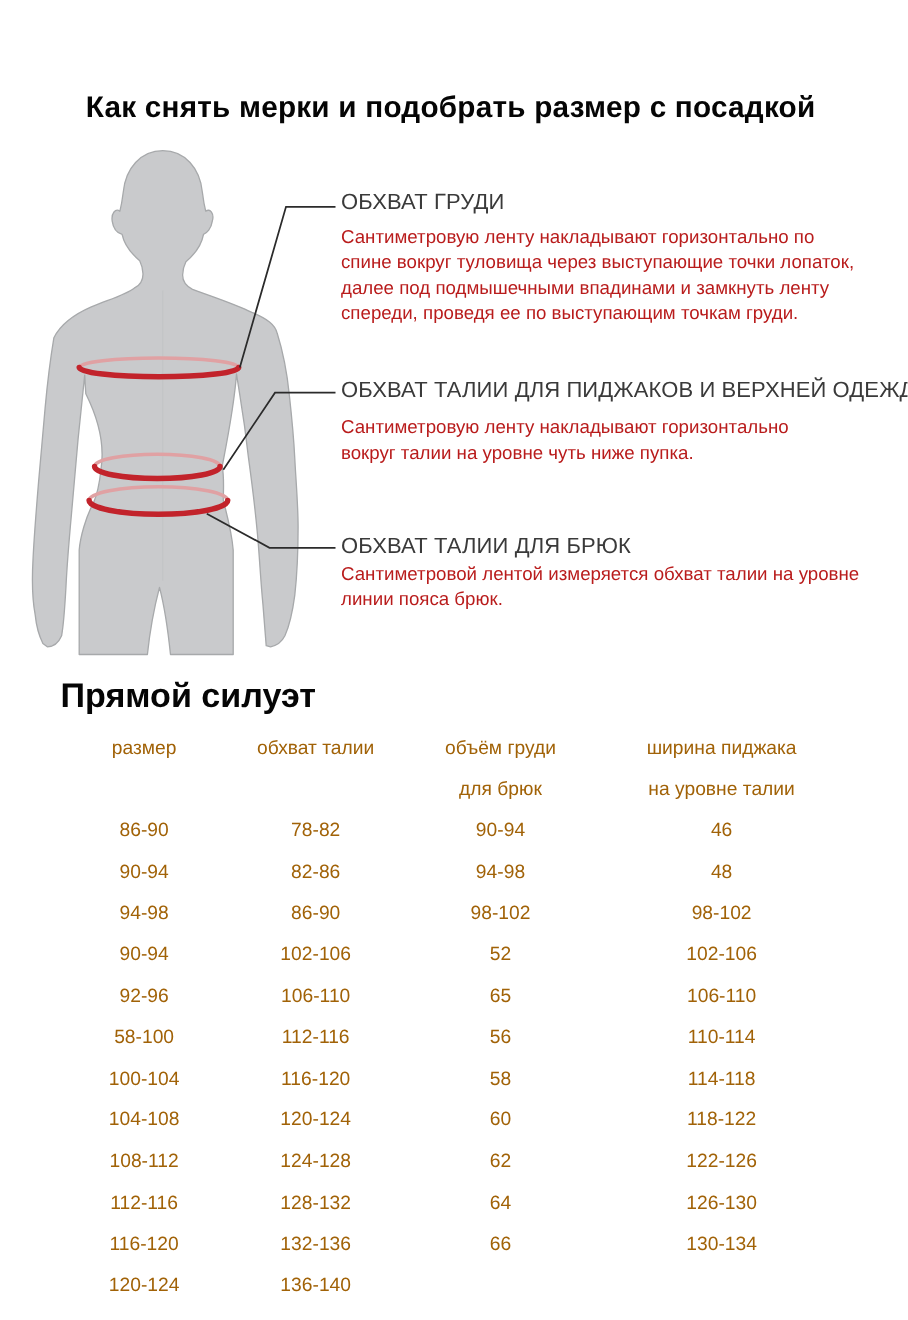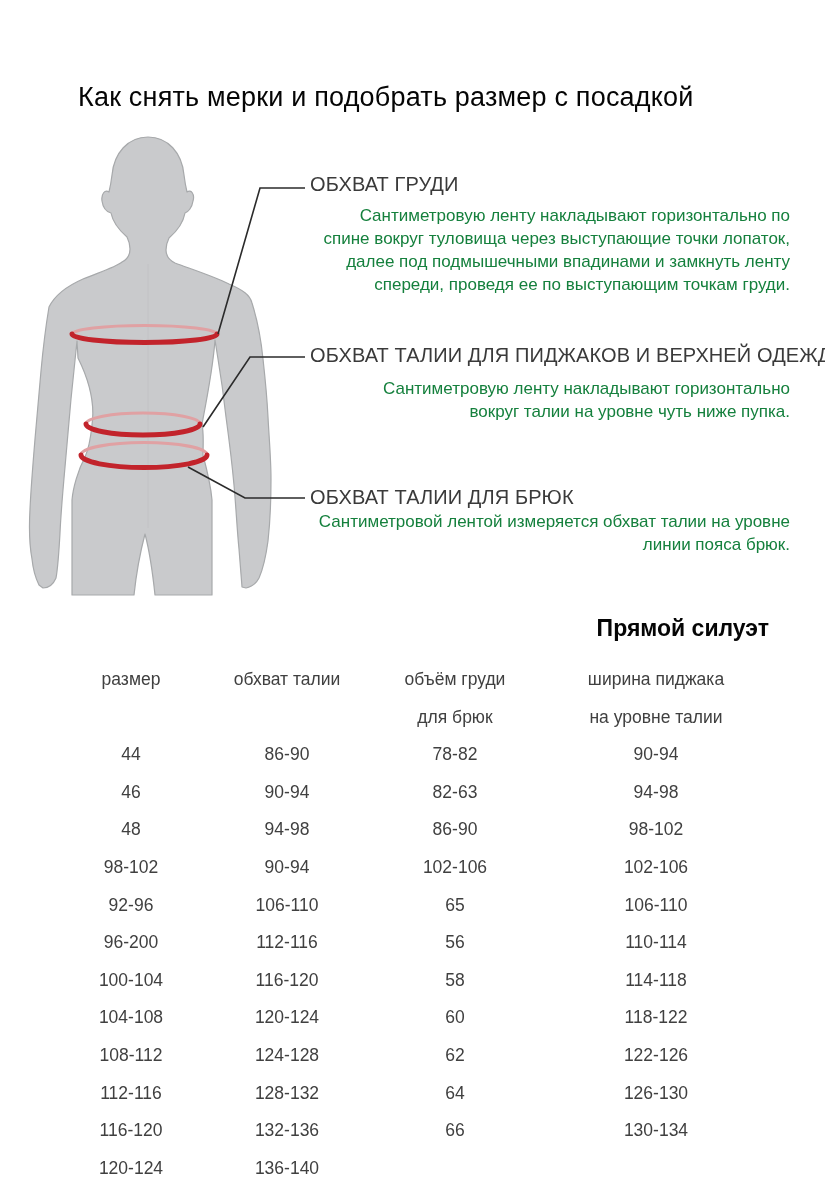--- a/index.html
+++ b/index.html
@@ -8,54 +8,54 @@
     background:#ffffff;
   }
   .page{
     position:relative;
     width:825px;height:1200px;
     background:#ffffff;
     overflow:hidden;
   }
   .page-title{
     position:absolute;left:78px;top:82px;
-    font-size:27px;font-weight:normal;color:#050505;
+    font-size:27px;font-weight:bold;color:#050505;
     letter-spacing:0.2px;white-space:nowrap;
   }
   .figure-wrap{
     position:absolute;left:15px;top:128px;width:300px;height:470px;
   }
   .figure-wrap svg{display:block;width:300px;height:470px;}
   .callout-heading{
     position:absolute;left:310px;
     font-size:20px;font-weight:400;color:#3a3a3a;
     line-height:24px;white-space:nowrap;letter-spacing:0.1px;
   }
   .callout-body{
     position:absolute;left:310px;
-    font-size:17px;color:#15803d;line-height:23px;
-    white-space:pre-line;width:480px;text-align:right;
+    font-size:17px;color:#b91c1c;line-height:23px;
+    white-space:pre-line;width:480px;
   }
   .h1{top:172px;} .p1{top:204px;}
   .h2{top:343px;} .p2{top:377px;}
   .h3{top:485px;text-align:right;} .p3{top:510px;}
   .table-title{
     position:absolute;left:55px;top:615px;width:714px;
-    text-align:right;font-size:23px;font-weight:bold;color:#050505;
+    text-align:left;font-size:31px;font-weight:bold;color:#050505;
   }
   .size-table{position:absolute;left:55px;top:660px;width:714px;}
   .thead,.tbody{
     display:grid;
     grid-template-columns:152px 160px 176px 226px;
   }
   .thead{grid-auto-rows:38px;}
   .tbody{grid-auto-rows:37.6px;}
   .thead .cell,.tbody .cell{
     display:flex;align-items:center;justify-content:center;
-    font-size:17.5px;color:#404040;text-align:center;white-space:nowrap;
+    font-size:17.5px;color:#a16207;text-align:center;white-space:nowrap;
   }
 </style>
 </head>
 <body>
 
 <div class="page">
 
   <div class="page-title">Как снять мерки и подобрать размер с посадкой</div>
 
   <div class="figure-wrap">
@@ -128,41 +128,41 @@
       <div class="cell">размер</div>
       <div class="cell">обхват талии</div>
       <div class="cell">объём груди</div>
       <div class="cell">ширина пиджака</div>
       <div class="cell"></div>
       <div class="cell"></div>
       <div class="cell">для брюк</div>
       <div class="cell">на уровне талии</div>
     </div>
     <div class="tbody">
-        <div class="cell">44</div>
         <div class="cell">86-90</div>
         <div class="cell">78-82</div>
         <div class="cell">90-94</div>
         <div class="cell">46</div>
         <div class="cell">90-94</div>
-        <div class="cell">82-63</div>
+        <div class="cell">82-86</div>
         <div class="cell">94-98</div>
         <div class="cell">48</div>
         <div class="cell">94-98</div>
         <div class="cell">86-90</div>
         <div class="cell">98-102</div>
         <div class="cell">98-102</div>
         <div class="cell">90-94</div>
         <div class="cell">102-106</div>
+        <div class="cell">52</div>
         <div class="cell">102-106</div>
         <div class="cell">92-96</div>
         <div class="cell">106-110</div>
         <div class="cell">65</div>
         <div class="cell">106-110</div>
-        <div class="cell">96-200</div>
+        <div class="cell">58-100</div>
         <div class="cell">112-116</div>
         <div class="cell">56</div>
         <div class="cell">110-114</div>
         <div class="cell">100-104</div>
         <div class="cell">116-120</div>
         <div class="cell">58</div>
         <div class="cell">114-118</div>
         <div class="cell">104-108</div>
         <div class="cell">120-124</div>
         <div class="cell">60</div>

